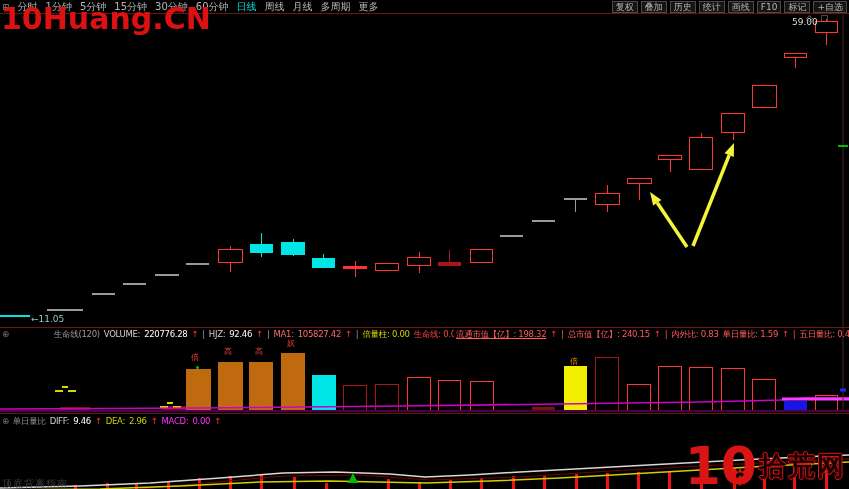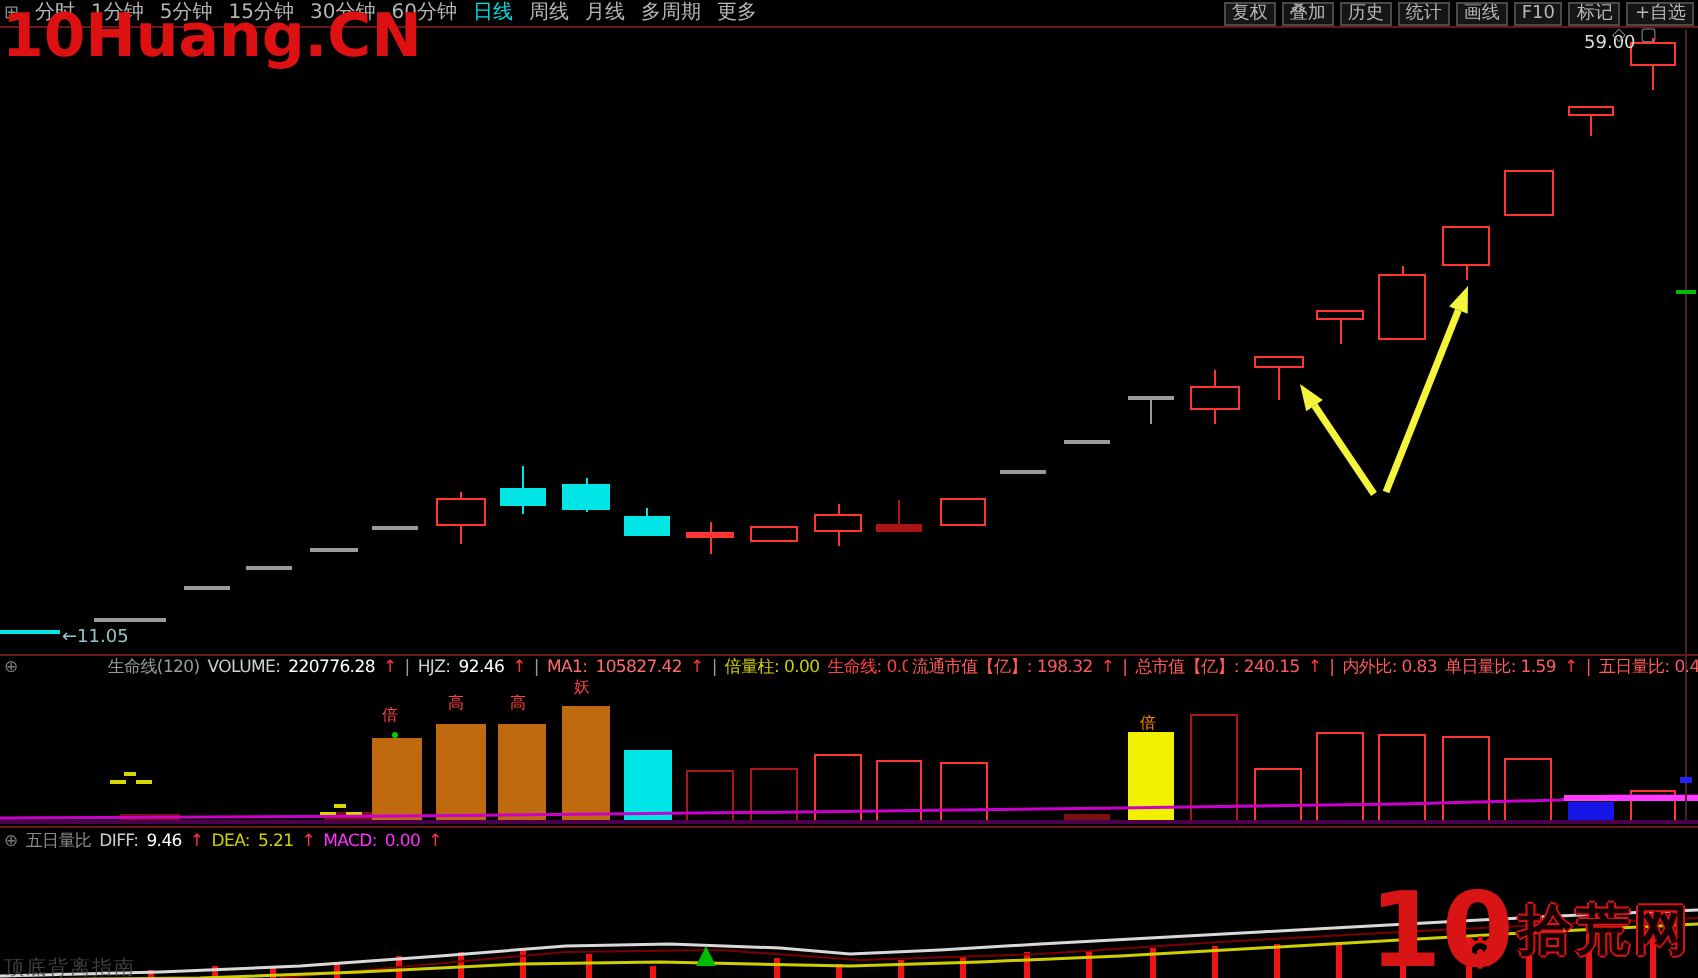--- a/index.html
+++ b/index.html
@@ -207,40 +207,40 @@
       <span style="color: rgb(154, 154, 154);">|</span>
       <span style="color: rgb(255, 106, 106);">MA1:</span>
       <span style="color: rgb(255, 106, 106);">105827.42</span>
       <span style="color: rgb(255, 52, 52);">↑</span>
       <span style="color: rgb(154, 154, 154);">|</span>
       <span style="color: rgb(207, 207, 0);">倍量柱: 0.00</span>
       <span style="color: rgb(255, 64, 64);">生命线: 0.00</span>
       <span style="color: rgb(255, 48, 255);">梯量柱: 0.00</span>
     </div>
   <div class="hdr" id="mkt-hdr" style="left:456px;top:329px">
-      <span style="color: rgb(255, 90, 90);">流通市值【亿】: 198.32</span>
+      <span style="color: rgb(255, 90, 90); text-decoration: underline;">流通市值【亿】: 198.32</span>
       <span style="color: rgb(255, 52, 52);">↑</span>
       <span style="color: rgb(255, 90, 90);">|</span>
       <span style="color: rgb(255, 90, 90);">总市值【亿】: 240.15</span>
       <span style="color: rgb(255, 52, 52);">↑</span>
       <span style="color: rgb(255, 90, 90);">|</span>
       <span style="color: rgb(255, 90, 90);">内外比: 0.83</span>
       <span style="color: rgb(255, 90, 90);">单日量比: 1.59</span>
       <span style="color: rgb(255, 52, 52);">↑</span>
       <span style="color: rgb(255, 90, 90);">|</span>
       <span style="color: rgb(255, 90, 90);">五日量比: 0.48</span>
     </div>
   <div class="hdr" id="macd-hdr" style="left:2px;top:416px">
       <span style="color: rgb(119, 119, 119);">⊕</span>
-      <span style="color: rgb(138, 138, 138);">五日量比</span>
+      <span style="color: rgb(138, 138, 138);">单日量比</span>
       <span style="color: rgb(207, 207, 207);">DIFF:</span>
       <span style="color: rgb(255, 255, 255);">9.46</span>
       <span style="color: rgb(255, 52, 52);">↑</span>
       <span style="color: rgb(207, 207, 0);">DEA:</span>
-      <span style="color: rgb(207, 207, 0);">5.21</span>
+      <span style="color: rgb(207, 207, 0);">2.96</span>
       <span style="color: rgb(255, 52, 52);">↑</span>
       <span style="color: rgb(255, 48, 255);">MACD:</span>
       <span style="color: rgb(255, 48, 255);">0.00</span>
       <span style="color: rgb(255, 52, 52);">↑</span>
     </div>
 
   <span class="price-label">59.00</span>
   <span class="low-label">←11.05</span>
   <div id="winctls">
       <span class="winctl" style="left: 806px;">◇</span>

